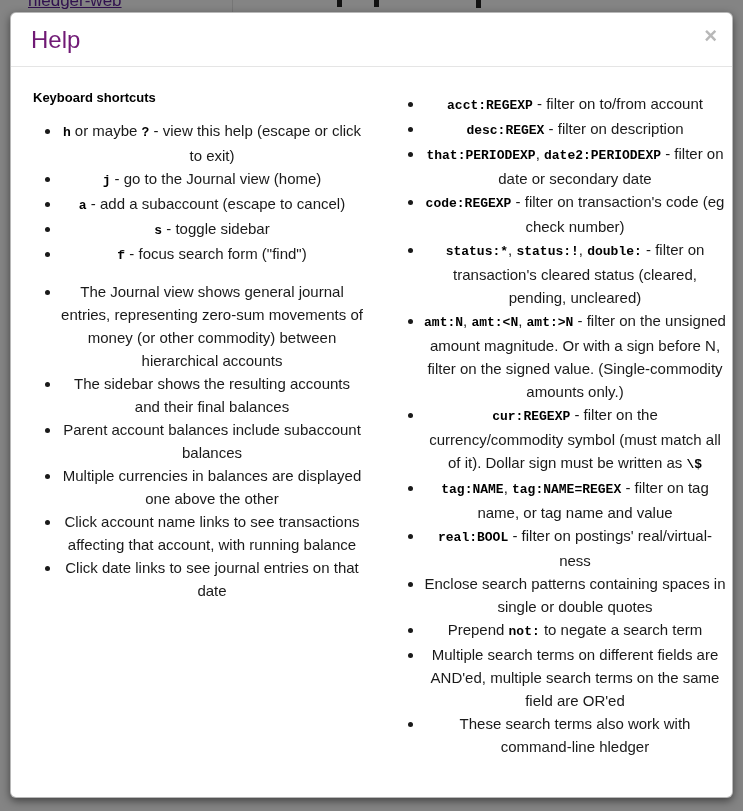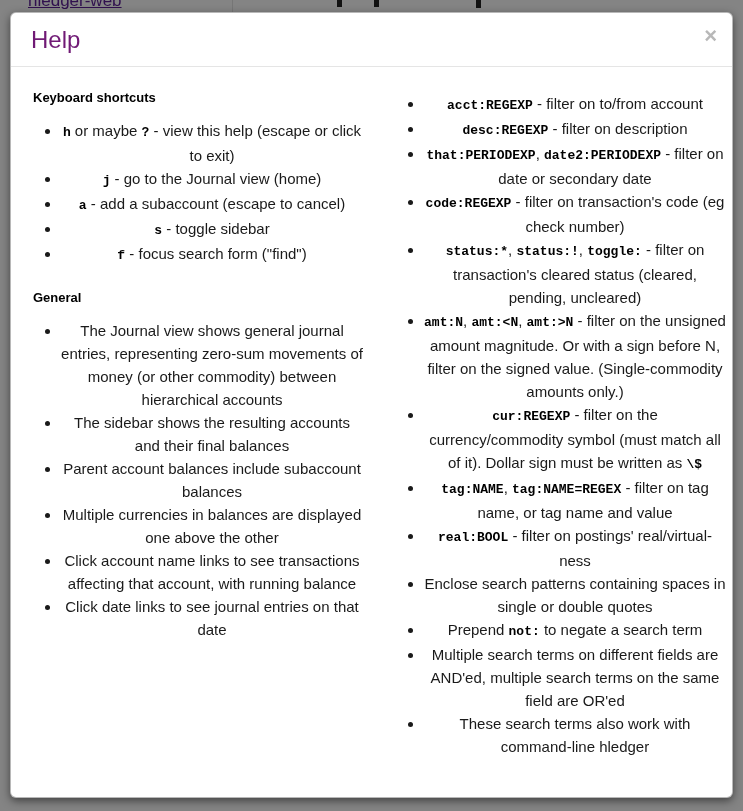--- a/index.html
+++ b/index.html
@@ -111,37 +111,36 @@
   <div class="modal-body">
     <div class="col col-left">
       <h4>Keyboard shortcuts</h4>
       <ul>
           <li><code>h</code><span> or maybe </span><code>?</code><span> - view this help (escape or click to exit)</span></li>
           <li><code>j</code><span> - go to the Journal view (home)</span></li>
           <li><code>a</code><span> - add a subaccount (escape to cancel)</span></li>
           <li><code>s</code><span> - toggle sidebar</span></li>
           <li><code>f</code><span> - focus search form ("find")</span></li>
         </ul>
-      <h4 class="later">General</h4>
       <ul>
           <li><span>The Journal view shows general journal entries, representing zero-sum movements of money (or other commodity) between hierarchical accounts</span></li>
           <li><span>The sidebar shows the resulting accounts and their final balances</span></li>
           <li><span>Parent account balances include subaccount balances</span></li>
           <li><span>Multiple currencies in balances are displayed one above the other</span></li>
           <li><span>Click account name links to see transactions affecting that account, with running balance</span></li>
           <li><span>Click date links to see journal entries on that date</span></li>
         </ul>
     </div>
     <div class="col col-right">
       <ul>
           <li><code>acct:REGEXP</code><span> - filter on to/from account</span></li>
-          <li><code>desc:REGEXP</code><span> - filter on description</span></li>
+          <li><code>desc:REGEX</code><span> - filter on description</span></li>
           <li><code>that:PERIODEXP</code><span>, </span><code>date2:PERIODEXP</code><span> - filter on date or secondary date</span></li>
           <li><code>code:REGEXP</code><span> - filter on transaction's code (eg check number)</span></li>
-          <li><code>status:*</code><span>, </span><code>status:!</code><span>, </span><code>toggle:</code><span> - filter on transaction's cleared status (cleared, pending, uncleared)</span></li>
+          <li><code>status:*</code><span>, </span><code>status:!</code><span>, </span><code>double:</code><span> - filter on transaction's cleared status (cleared, pending, uncleared)</span></li>
           <li><code>amt:N</code><span>, </span><code>amt:&lt;N</code><span>, </span><code>amt:&gt;N</code><span> - filter on the unsigned amount magnitude. Or with a sign before N, filter on the signed value. (Single-commodity amounts only.)</span></li>
           <li><code>cur:REGEXP</code><span> - filter on the currency/commodity symbol (must match all of it). Dollar sign must be written as </span><code>\$</code></li>
           <li><code>tag:NAME</code><span>, </span><code>tag:NAME=REGEX</code><span> - filter on tag name, or tag name and value</span></li>
           <li><code>real:BOOL</code><span> - filter on postings' real/virtual-ness</span></li>
           <li><span>Enclose search patterns containing spaces in single or double quotes</span></li>
           <li><span>Prepend </span><code>not:</code><span> to negate a search term</span></li>
           <li><span>Multiple search terms on different fields are AND'ed, multiple search terms on the same field are OR'ed</span></li>
           <li><span>These search terms also work with command-line hledger</span></li>
         </ul>
     </div>

